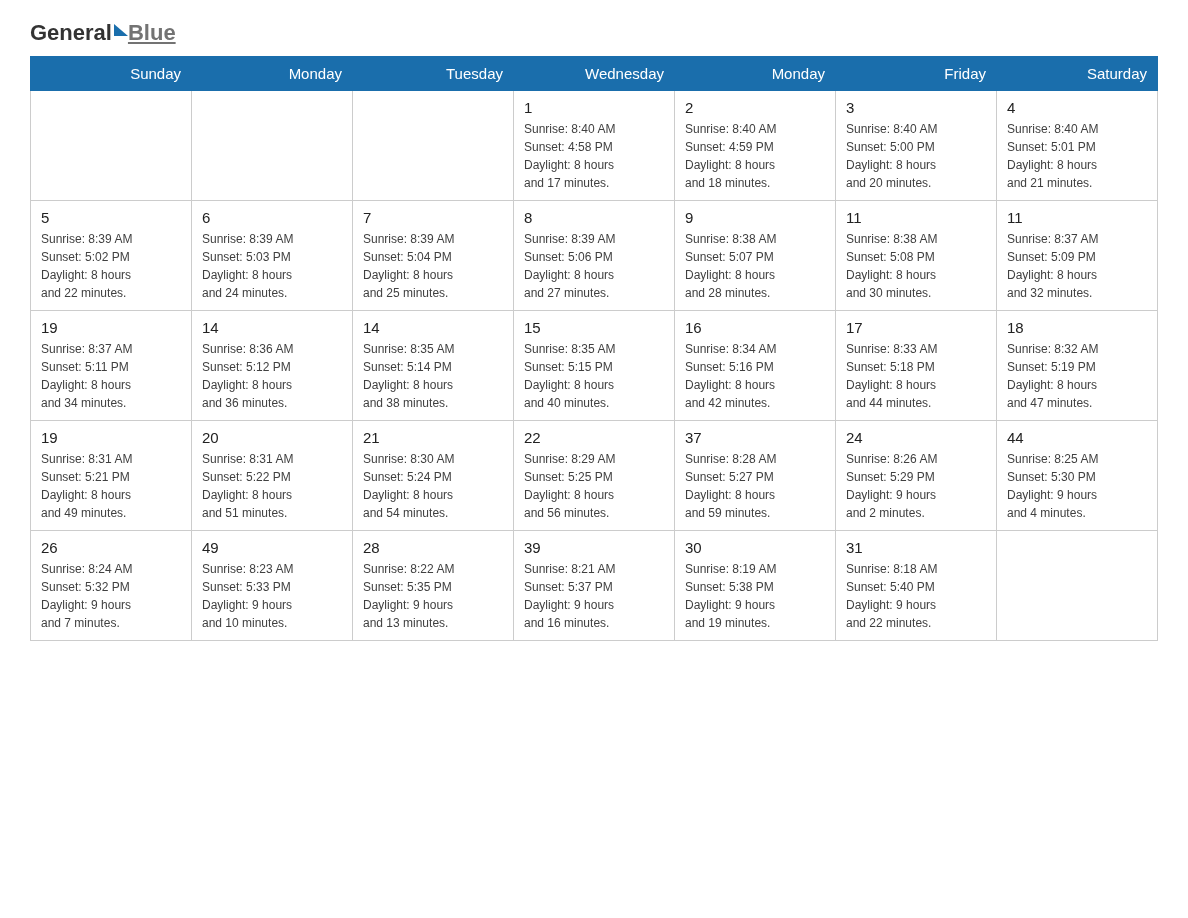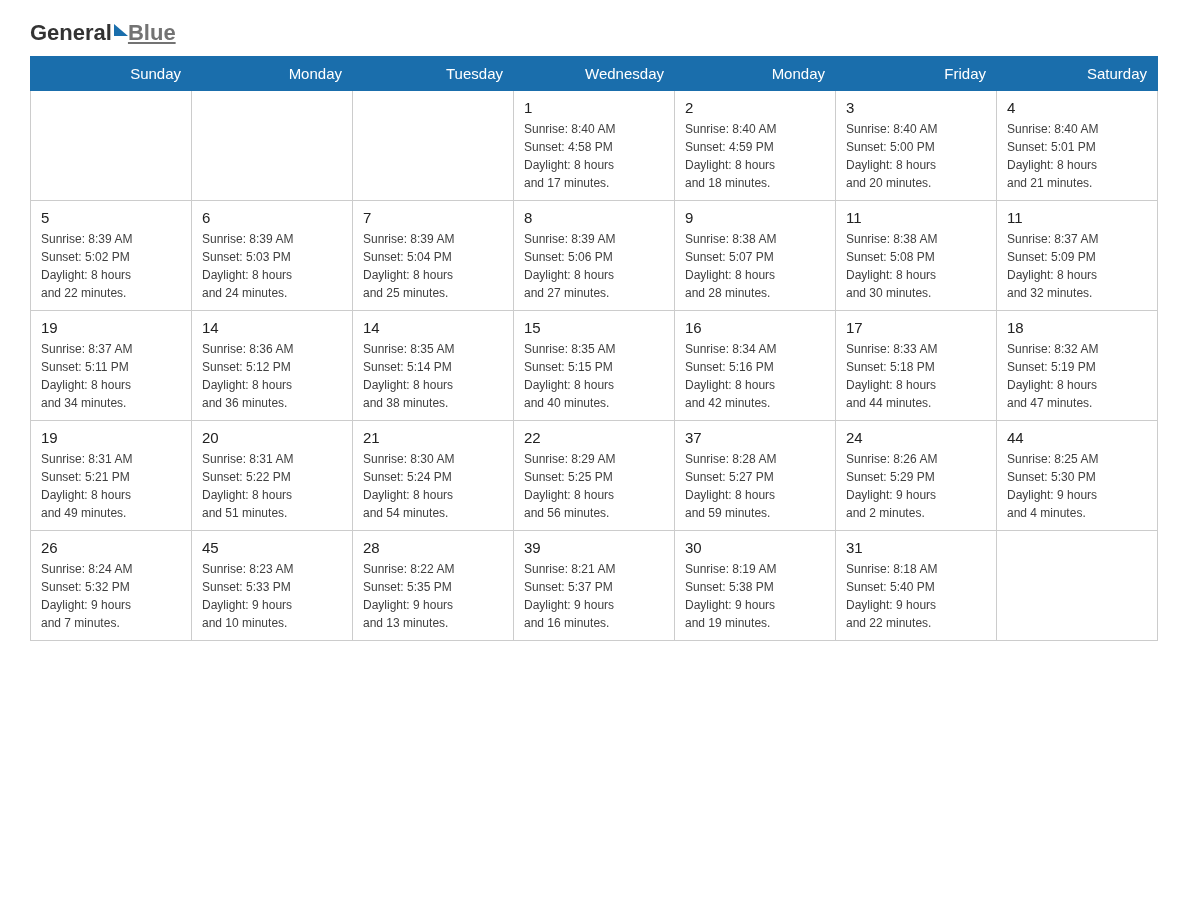--- a/index.html
+++ b/index.html
@@ -237,21 +237,21 @@
           <span class="day-num">44</span>
           <div class="day-info">Sunrise: 8:25 AM<br>Sunset: 5:30 PM<br>Daylight: 9 hours<br>and 4 minutes.</div>
         </td>
       </tr>
       <tr>
         <td>
           <span class="day-num">26</span>
           <div class="day-info">Sunrise: 8:24 AM<br>Sunset: 5:32 PM<br>Daylight: 9 hours<br>and 7 minutes.</div>
         </td>
         <td>
-          <span class="day-num">45</span>
+          <span class="day-num">49</span>
           <div class="day-info">Sunrise: 8:23 AM<br>Sunset: 5:33 PM<br>Daylight: 9 hours<br>and 10 minutes.</div>
         </td>
         <td>
           <span class="day-num">28</span>
           <div class="day-info">Sunrise: 8:22 AM<br>Sunset: 5:35 PM<br>Daylight: 9 hours<br>and 13 minutes.</div>
         </td>
         <td>
           <span class="day-num">39</span>
           <div class="day-info">Sunrise: 8:21 AM<br>Sunset: 5:37 PM<br>Daylight: 9 hours<br>and 16 minutes.</div>
         </td>

